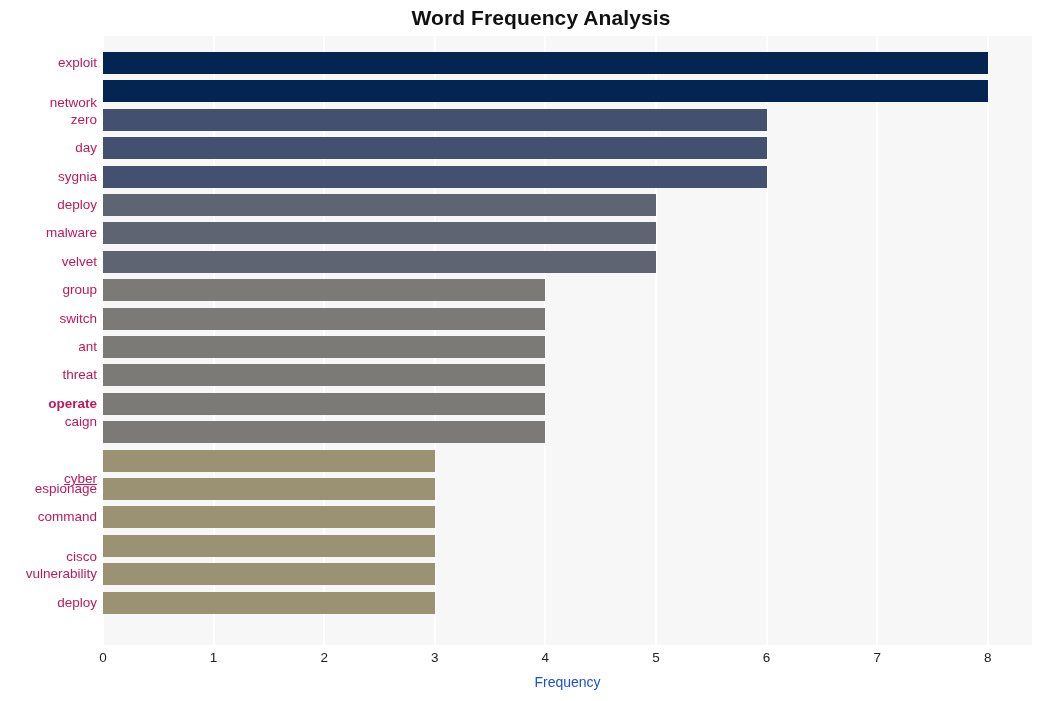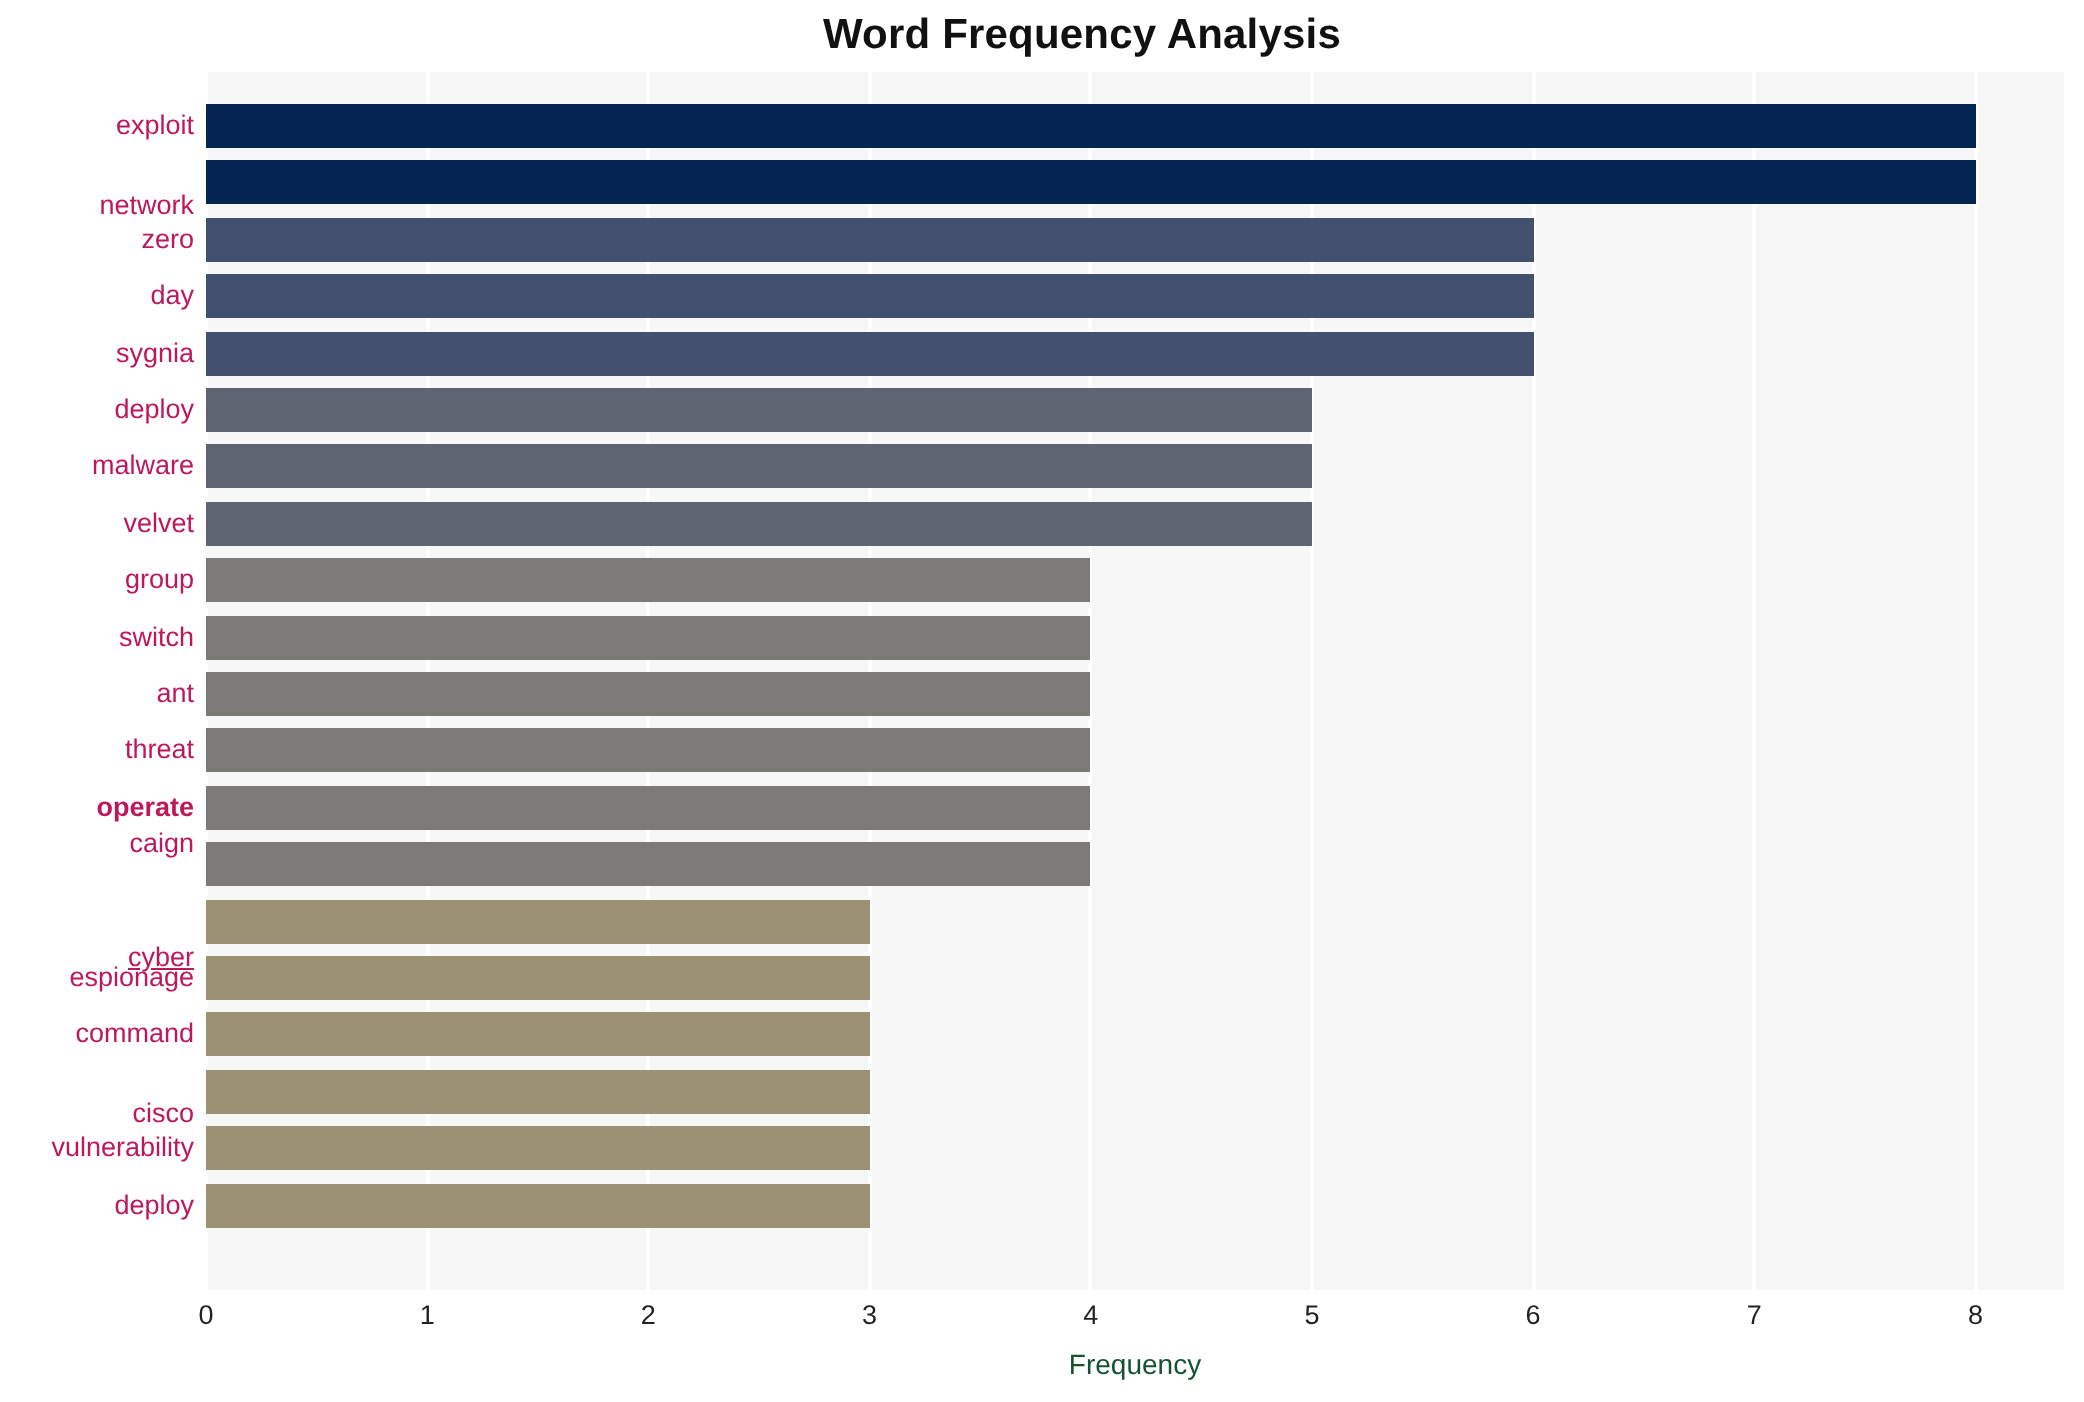--- a/index.html
+++ b/index.html
@@ -92,21 +92,21 @@
     font-size: 13.5px;
     color: #222222;
   }
   #x-axis-title {
     position: absolute;
     left: 103px;
     top: 674px;
     width: 929px;
     text-align: center;
     font-size: 14px;
-    color: #14532d;
+    color: #1d4ed8;
   }
 </style>
 </head>
 <body>
 
 <div id="figure">
 
   <div id="chart-title">Word Frequency Analysis</div>
 
   <div id="plot-area">

